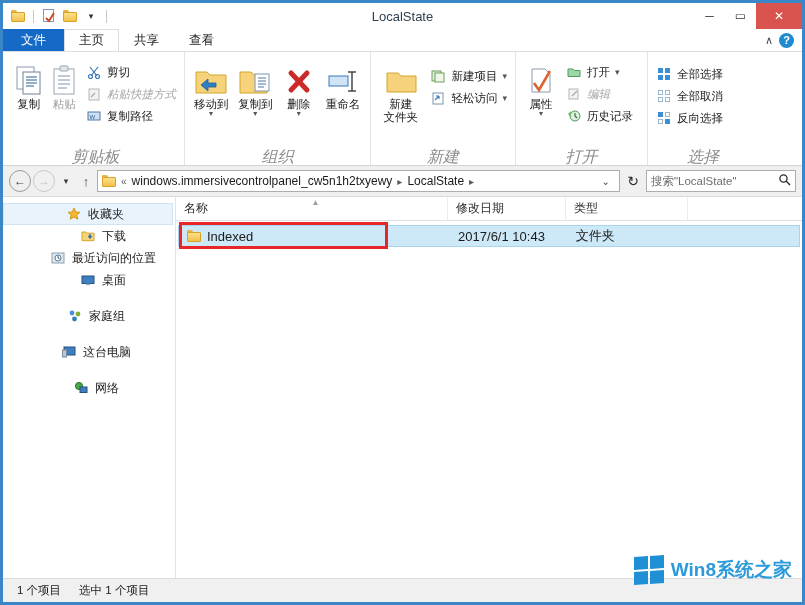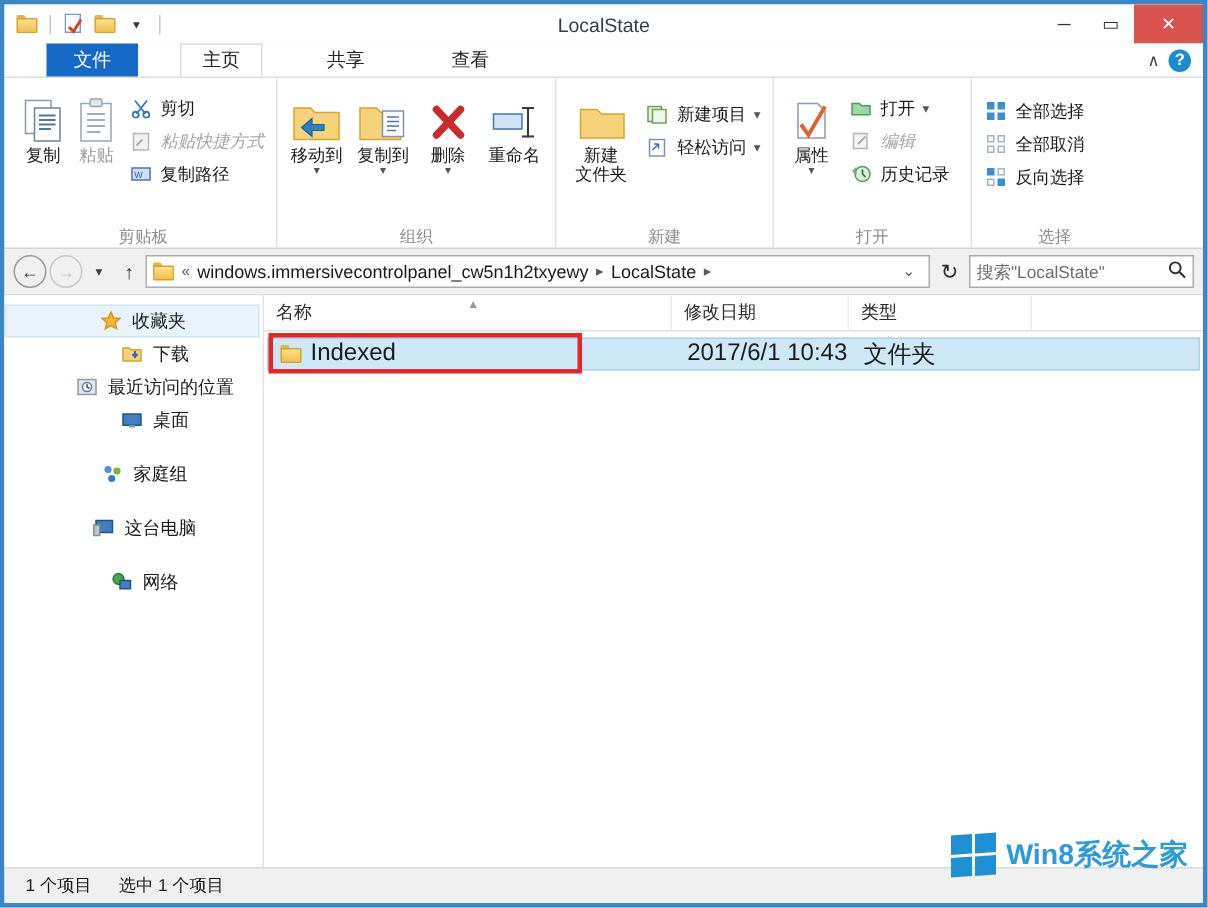--- a/index.html
+++ b/index.html
@@ -46,21 +46,21 @@
   .tabstrip {
     height: 23px; min-height: 23px;
     background: #ffffff;
     display: flex; align-items: stretch;
     border-bottom: 1px solid #dfdfdf;
     position: relative;
   }
   .tab {
     padding: 0 14px; display: flex; align-items: center;
     font-size: 12.5px; color: #262626;
-    border-left: 1px solid transparent; border-right: 1px solid transparent; margin-left: 28px;
+    border-left: 1px solid transparent; border-right: 1px solid transparent;
   }
   .tab.file { background: #1569c7; color: #ffffff; font-weight: normal; padding: 0 17px; }
   .tab.active { background: #ffffff; border-left: 1px solid #dcdcdc; border-right: 1px solid #dcdcdc; border-top: 1px solid #dcdcdc; }
   .tabstrip-right { margin-left: auto; display: flex; align-items: center; gap: 6px; padding-right: 8px; }
   .chev-up { color: #444; font-size: 11px; }
   .help-btn {
     width: 15px; height: 15px; border-radius: 50%;
     background: #1d8ad2; color: #fff; font-size: 11px; font-weight: bold;
     display: flex; align-items: center; justify-content: center;
   }
@@ -73,22 +73,22 @@
     padding-left: 4px;
   }
   .rgroup {
     display: flex; flex-direction: column;
     border-right: 1px solid #e4e4e4;
     padding: 3px 4px 0 4px;
     position: relative;
   }
   .rgroup-body { flex: 1; display: flex; align-items: flex-start; padding-top: 4px; }
   .rgroup-label {
-    height: 16px; text-align: center; font-size: 11px; color: #8d8d8d;
-    display: flex; align-items: center; justify-content: center;
+    height: 16px; text-align: center; font-size: 16px; color: #8d8d8d;
+    display: flex; align-items: center; justify-content: center; font-style: italic;
   }
   .bigbtn {
     width: 58px; display: flex; flex-direction: column; align-items: center;
     padding-top: 3px; color: #1a1a1a; font-size: 11.5px; text-align: center;
   }
   .bigbtn .glyph { height: 34px; display: flex; align-items: flex-end; }
   .bigbtn .blabel { margin-top: 2px; line-height: 13px; }
   .bigbtn.disabled { color: #9d9d9d; }
   .caret { font-size: 8px; line-height: 6px; color: #555; }
   .smallcol { display: flex; flex-direction: column; justify-content: flex-start; padding-top: 2px; }
@@ -160,21 +160,21 @@
   }
   .col { padding-left: 8px; position: relative; height: 24px; display: flex; align-items: center; border-right: 1px solid #ececec; }
   .col.name { width: 272px; }
   .col.date { width: 118px; }
   .col.type { width: 122px; }
   .col.size { width: 110px; }
   .sortmark { position: absolute; top: 1px; left: 50%; color: #9a9a9a; font-size: 8px; }
   .rows { flex: 1; position: relative; }
   .row {
     height: 22px; display: flex; align-items: center;
-    font-size: 16px; color: #1a1a1a;
+    font-size: 13px; color: #1a1a1a;
   }
   .row.selected { background: #cde8f7; border: 1px solid #a9d3ef; }
   .cell { padding-left: 8px; display: flex; align-items: center; gap: 6px; }
   .cell.name { width: 272px; }
   .cell.date { width: 118px; }
   .cell.type { width: 122px; }
   .cell.size { width: 110px; }
   .annot-box {
     position: absolute; border: 3px solid #e8262a; pointer-events: none;
   }

